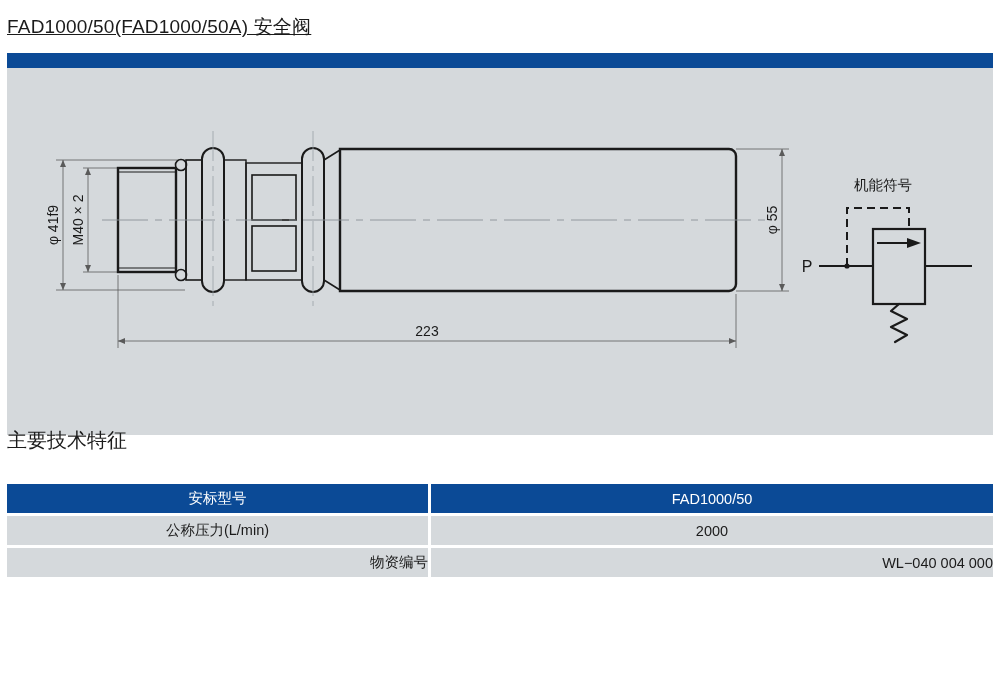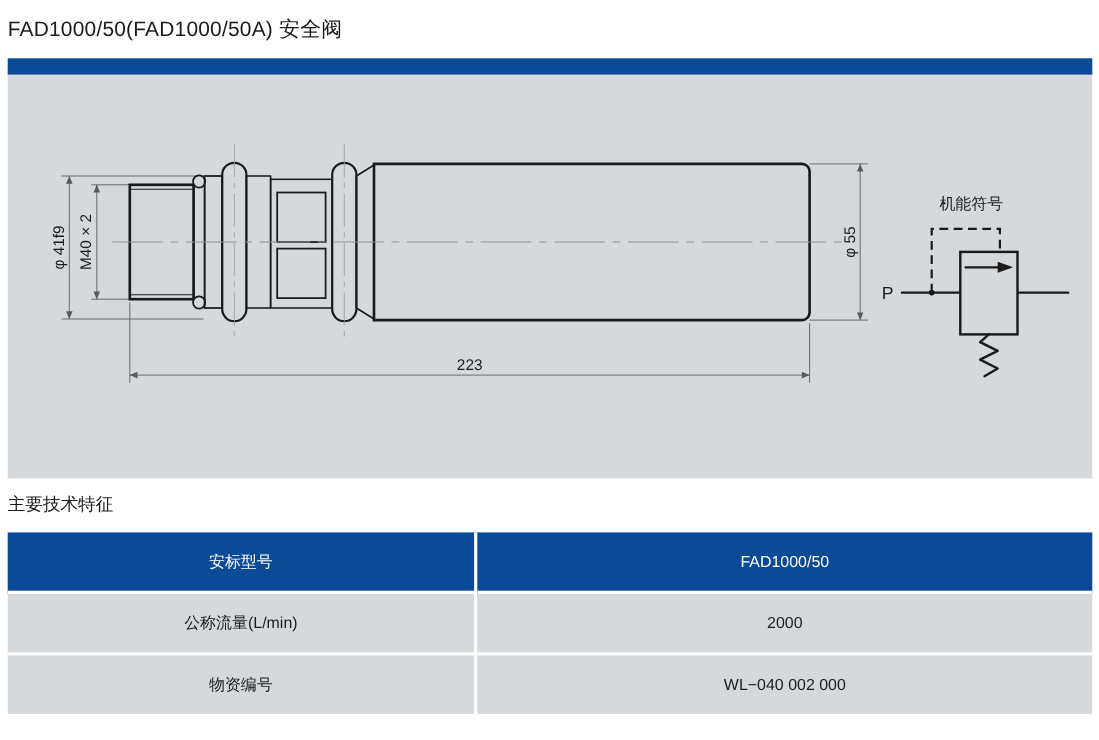--- a/index.html
+++ b/index.html
@@ -18,20 +18,21 @@
 
   
   #page-title {
     position: absolute;
     left: 7px;
     top: 14px;
     font-size: 19px;
     letter-spacing: 0.2px;
     color: #1b1b1b;
     white-space: nowrap;
+    text-decoration: underline;
   }
 
   
   #drawing-panel {
     position: absolute;
     left: 7px;
     top: 53px;
     width: 986px;
     height: 382px;
   }
@@ -57,22 +58,22 @@
     top: 0;
     width: 986px;
     height: 382px;
     display: block;
   }
 
   
   #section-heading {
     position: absolute;
     left: 7px;
-    top: 449px;
-    font-size: 16px;
+    top: 427px;
+    font-size: 20px;
     color: #1b1b1b;
     white-space: nowrap;
   }
 
   
   #spec-table {
     position: absolute;
     left: 7px;
     top: 484px;
     width: 986px;
@@ -81,30 +82,30 @@
   }
   #spec-table tr { height: 29px; }
   #spec-table td {
     background: #d5d9dc;
     text-align: center;
     vertical-align: middle;
     font-size: 14.5px;
     color: #1b1b1b;
     border-bottom: 3px solid #ffffff;
     border-right: 3px solid #ffffff;
-    padding: 12px;
+    padding: 0;
     height: 29px;
     margin-top: 31px;
   }
   #spec-table td.last-col { border-right: none; }
   #spec-table tr.header-row td {
     background: #0b4a96;
     color: #ffffff;
   }
-  #spec-table tr:last-child td { border-bottom: none; }
+  #spec-table tr:last-child td { border-bottom: none; text-align: right; }
   .col-label { width: 421px; }
   .col-value { width: 562px; }
 </style>
 </head>
 <body>
 
 <div id="page-title">FAD1000/50(FAD1000/50A) 安全阀</div>
 
 <div id="drawing-panel">
 
@@ -215,21 +216,21 @@
 
 <div id="section-heading">主要技术特征</div>
 
 <table id="spec-table">
   <tbody>
     <tr class="header-row">
       <td class="col-label">安标型号</td>
       <td class="col-value last-col">FAD1000/50</td>
     </tr>
     <tr>
-      <td class="col-label">公称流量(L/min)</td>
+      <td class="col-label">公称压力(L/min)</td>
       <td class="col-value last-col">2000</td>
     </tr>
     <tr>
       <td class="col-label">物资编号</td>
-      <td class="col-value last-col">WL−040 002 000</td>
+      <td class="col-value last-col">WL−040 004 000</td>
     </tr>
   </tbody>
 </table>
 
 </body></html>

